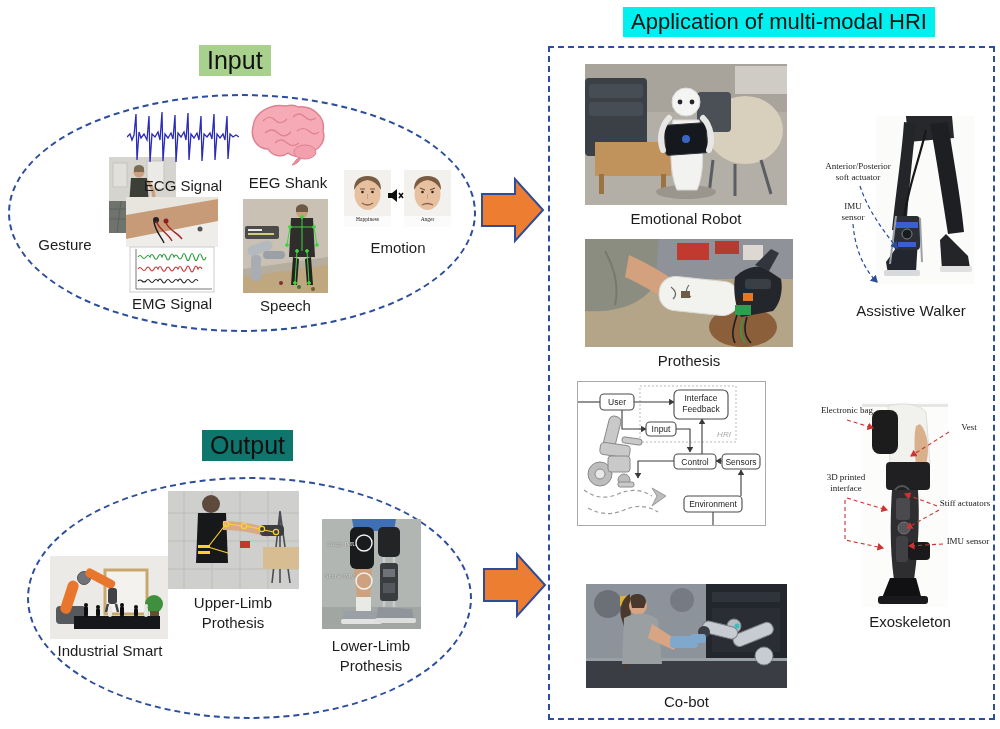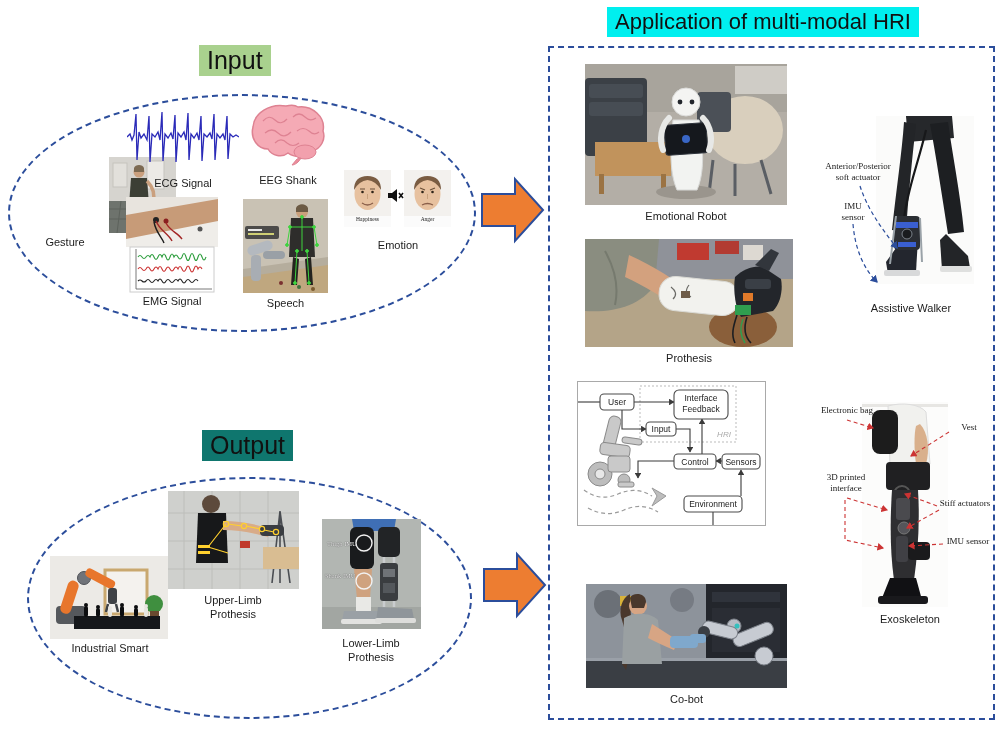--- a/index.html
+++ b/index.html
@@ -5,38 +5,38 @@
   html,body{margin:0;padding:0;background:#fff;}
   .canvas{position:relative;width:1000px;height:729px;background:#fff;
           font-family:"Liberation Sans",sans-serif;overflow:hidden;color:#1f1f1f;}
   .abs{position:absolute;}
   .tag{position:absolute;font-size:25px;line-height:1.15;padding:1px 8px;color:#111;white-space:nowrap;}
   .tag-input{background:#a9d18e;}
   .tag-output{background:#0f766e;}
   .title{position:absolute;font-size:22px;padding:2px 8px;background:#00efef;color:#111;white-space:nowrap;}
   .ellipse{position:absolute;border:2px dashed #2b4d9b;border-radius:50%;}
   .panel{position:absolute;border:2px dashed #2b4d9b;}
-  .lbl{position:absolute;font-size:11px;color:#1c1c1c;text-align:center;line-height:1.3;}
+  .lbl{position:absolute;font-size:15px;color:#1c1c1c;text-align:center;line-height:1.3;}
   .photo{position:absolute;overflow:hidden;}
   .photo svg{display:block;width:100%;height:100%;}
   .ann{position:absolute;font-family:"Liberation Serif",serif;font-size:9px;color:#1a1a1a;
        text-align:center;line-height:1.2;}
   .ann-white{position:absolute;font-family:"Liberation Serif",serif;font-size:6.5px;color:#f4f4f4;
        white-space:nowrap;text-shadow:0 0 1px #000;}
   .cap{font-family:"Liberation Serif",serif;font-size:5.5px;color:#222;text-align:center;line-height:1.1;}
   .face-card{position:absolute;background:#fbfbfb;}
   .overlay{position:absolute;pointer-events:none;}
   .diagram-box{position:absolute;background:#fff;border:1px solid #a9a9a9;}
 </style>
 </head>
 <body>
 
 <div class="canvas">
 
-  <div class="title" style="left:607px;top:7px;">Application of multi-modal HRI</div>
+  <div class="title" style="left:623px;top:7px;">Application of multi-modal HRI</div>
 
   <div class="panel" style="left:548px;top:46px;width:443px;height:670px;"></div>
 
   <div class="photo" style="left:585px;top:64px;width:202px;height:141px;">
     <svg viewBox="0 0 202 141">
       <rect x="0" y="0" width="202" height="48" fill="#a8a49c"></rect>
       <rect x="0" y="48" width="202" height="93" fill="#b3aea6"></rect>
       <rect x="150" y="2" width="52" height="28" fill="#cfccc6"></rect>
       <rect x="0" y="14" width="62" height="78" fill="#3b4046" rx="4"></rect>
       <rect x="4" y="20" width="54" height="14" fill="#474d54" rx="3"></rect>

